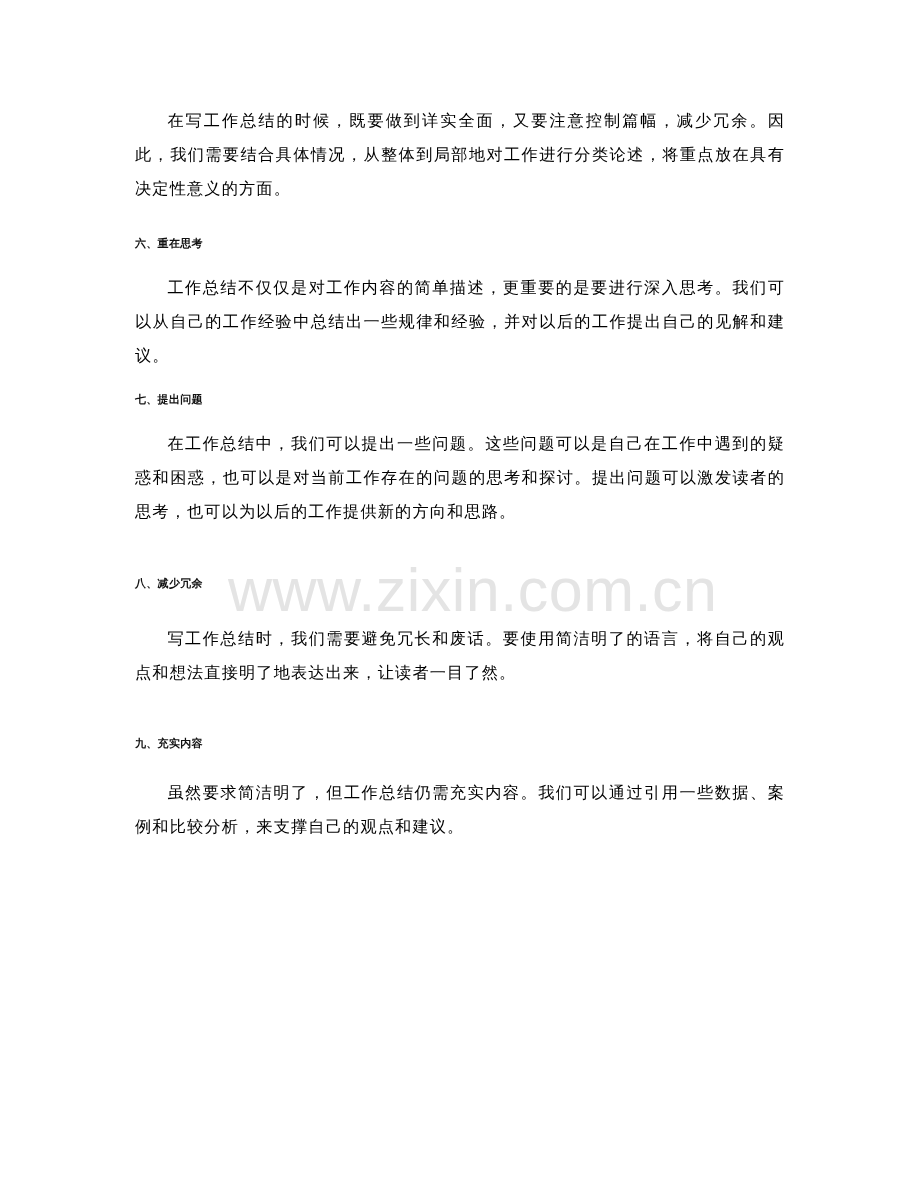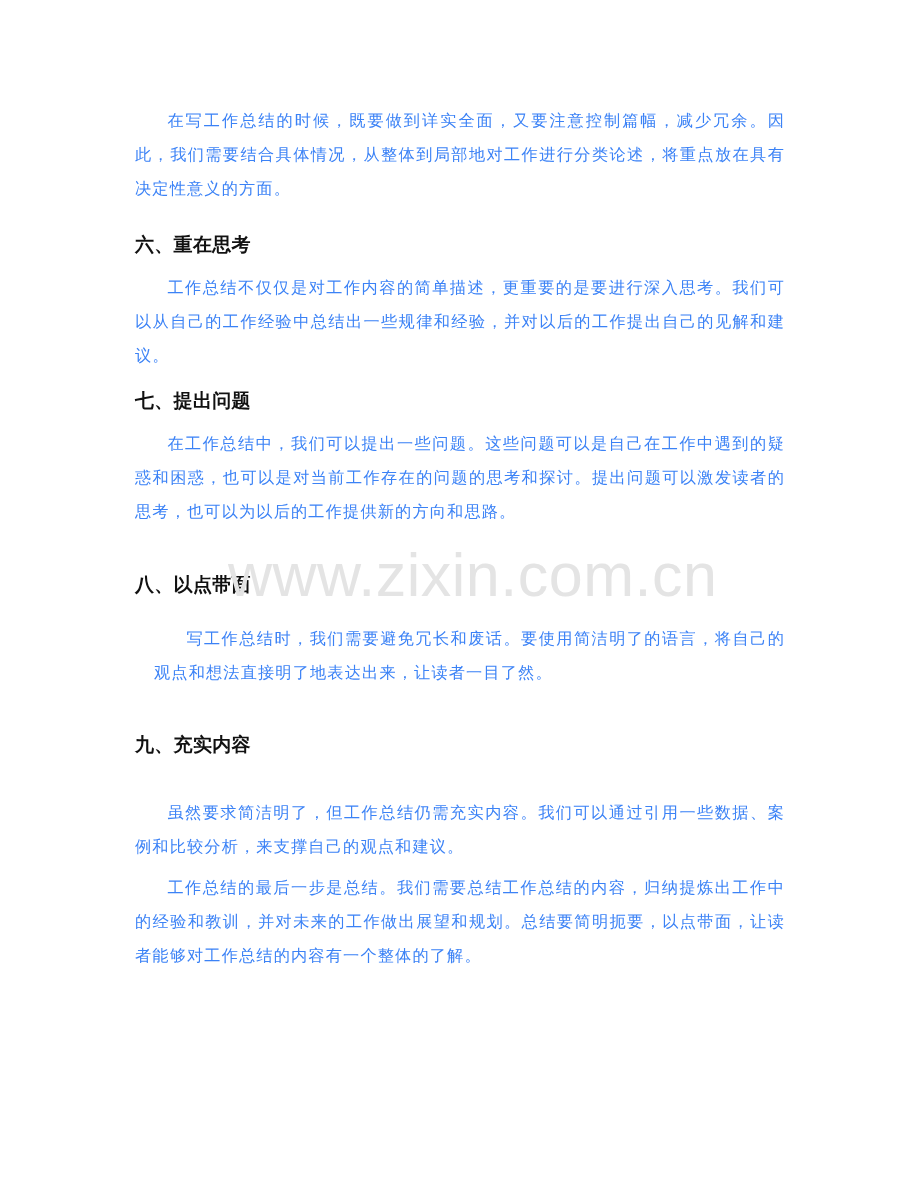--- a/index.html
+++ b/index.html
@@ -4,29 +4,29 @@
   <style>
     html, body { margin: 0; padding: 0; background: #ffffff; }
     body { width: 920px; height: 1191px; position: relative; overflow: hidden; }
     .page {
       position: absolute; left: 135px; top: 104px; width: 650px;
       font-family: "DejaVu Sans", "Liberation Sans", sans-serif;
       color: #1a1a1a;
     }
     .para {
       font-size: 16.2px; line-height: 34px; margin: 0;
-      text-indent: 2em; letter-spacing: 1.15px; color: #3b82f6;
+      text-indent: 2em; letter-spacing: 1.15px; color: #000000;
       text-align: justify;
     }
     .heading {
-      font-size: 19px; font-weight: bold; margin: 0; line-height: 24px;
+      font-size: 11px; font-weight: bold; margin: 0; line-height: 24px;
       color: #111; letter-spacing: 0.3px;
     }
     .watermark {
-      position: absolute; left: 228px; top: 545px;
+      position: absolute; left: 228px; top: 560px;
       font-family: "Liberation Sans", "DejaVu Sans", sans-serif;
       font-size: 61px; color: #e4e4e4; letter-spacing: 0.5px;
       white-space: nowrap; pointer-events: none; line-height: 60px;
     }
     .sec { position: absolute; left: 0; width: 650px; }
   </style>
 </head>
 <body>
 
 <div class="page">
@@ -38,27 +38,26 @@
     <h2 class="heading">六、重在思考</h2>
     <p class="para" style="margin-top:15px;">工作总结不仅仅是对工作内容的简单描述，更重要的是要进行深入思考。我们可以从自己的工作经验中总结出一些规律和经验，并对以后的工作提出自己的见解和建议。</p>
   </div>
 
   <div class="sec" style="top:284px;">
     <h2 class="heading">七、提出问题</h2>
     <p class="para" style="margin-top:15px;">在工作总结中，我们可以提出一些问题。这些问题可以是自己在工作中遇到的疑惑和困惑，也可以是对当前工作存在的问题的思考和探讨。提出问题可以激发读者的思考，也可以为以后的工作提供新的方向和思路。</p>
   </div>
 
   <div class="sec" style="top:468px;">
-    <h2 class="heading">八、以点带面</h2>
-    <p class="para" style="margin-top:26px;margin-left:19px;">写工作总结时，我们需要避免冗长和废话。要使用简洁明了的语言，将自己的观点和想法直接明了地表达出来，让读者一目了然。</p>
+    <h2 class="heading">八、减少冗余</h2>
+    <p class="para" style="margin-top:26px;">写工作总结时，我们需要避免冗长和废话。要使用简洁明了的语言，将自己的观点和想法直接明了地表达出来，让读者一目了然。</p>
   </div>
 
   <div class="sec" style="top:628px;">
     <h2 class="heading">九、充实内容</h2>
-    <p class="para" style="margin-top:40px;">虽然要求简洁明了，但工作总结仍需充实内容。我们可以通过引用一些数据、案例和比较分析，来支撑自己的观点和建议。</p>
+    <p class="para" style="margin-top:20px;">虽然要求简洁明了，但工作总结仍需充实内容。我们可以通过引用一些数据、案例和比较分析，来支撑自己的观点和建议。</p>
   </div>
 
   <div class="sec" style="top:741px;">
-    <p class="para" style="margin-top:26px;">工作总结的最后一步是总结。我们需要总结工作总结的内容，归纳提炼出工作中的经验和教训，并对未来的工作做出展望和规划。总结要简明扼要，以点带面，让读者能够对工作总结的内容有一个整体的了解。</p>
   </div>
 </div>
 
 <div class="watermark">www.zixin.com.cn</div>
 
 </body></html>

